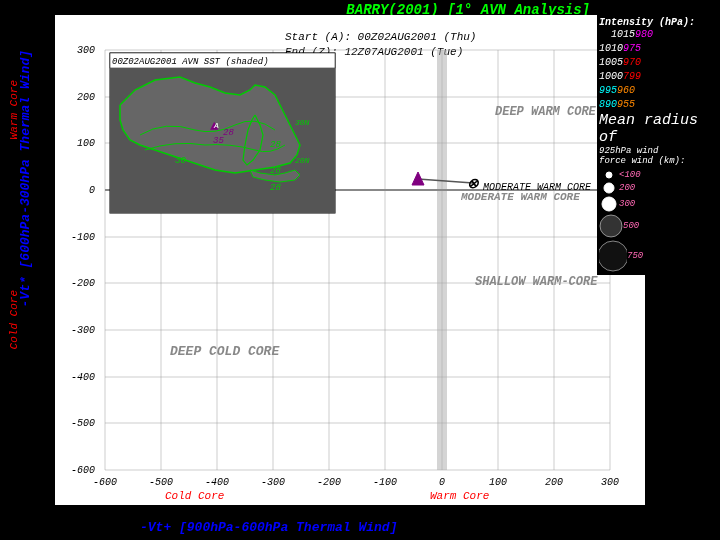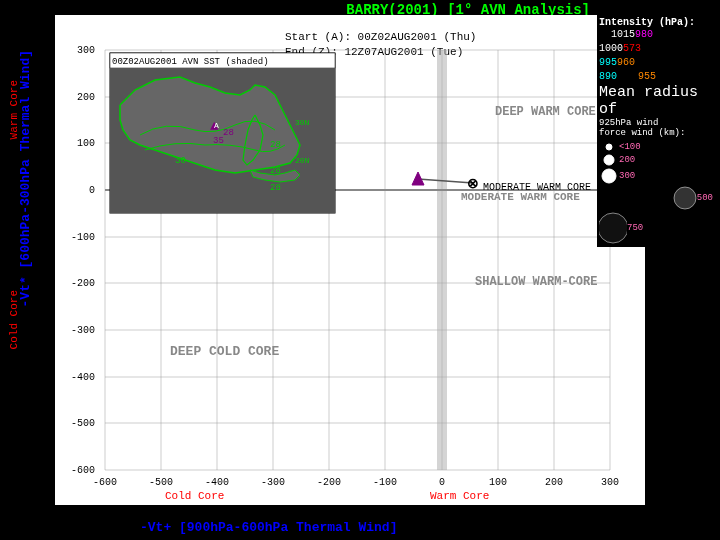--- a/index.html
+++ b/index.html
@@ -9,20 +9,21 @@
       background: #000;
       font-family: 'Courier New', monospace;
       overflow: hidden;
       position: relative;
     }
     #main-container {
       width: 720px;
       height: 540px;
       background: #000;
       position: relative;
+      font-style: italic;
     }
     
     #title {
       position: absolute;
       top: 2px;
       right: 130px;
       color: #0f0;
       font-size: 14px;
       font-weight: bold;
       font-family: 'Courier New', monospace;
@@ -243,30 +244,38 @@
   <div id="x-cold-label">Cold Core</div>
   <div id="x-warm-label">Warm Core</div>
 
   <div id="legend">
     <div class="legend-title">Intensity (hPa):</div>
     <div class="legend-row">
       <span style="color:#ffffff;font-size:10px;margin-left:12px;">1015 </span>
       <span style="color:#ff00ff;font-size:10px;">980</span>
     </div>
     <div class="legend-row">
+      <span style="color:#ffffff;font-size:10px;">1010 </span>
+      <span style="color:#ff00ff;font-size:10px;">975</span>
+    </div>
+    <div class="legend-row">
+      <span style="color:#ffffff;font-size:10px;">1005 </span>
+      <span style="color:#ff0000;font-size:10px;">970</span>
+    </div>
+    <div class="legend-row">
       <span style="color:#ffffff;font-size:10px;">1000 </span>
-      <span style="color:#ff0000;font-size:10px;">573</span>
+      <span style="color:#ff0000;font-size:10px;">799</span>
     </div>
     <div class="legend-row">
       <span style="color:#00ffff;font-size:10px;"> 995 </span>
       <span style="color:#ff8800;font-size:10px;">960</span>
     </div>
     <div class="legend-row">
       <span style="color:#00ffff;font-size:10px;"> 890 </span>
-      <span style="color:#ff8800;font-size:10px;margin-left:21px;">955</span>
+      <span style="color:#ff8800;font-size:10px;">955</span>
     </div>
     <div style="margin-top:0;color:#fff;font-size:15px;">Mean radius of</div>
     <div style="color:#fff;font-size:9px;">925hPa wind</div>
     <div style="color:#fff;font-size:9px;">force wind (km):</div>
 
     <div style="display:flex;align-items:center;margin-top:3px;">
       <svg width="20" height="12">
           <circle cx="10" cy="6" r="3" fill="white" stroke="white"></circle>
         </svg>
       <span style="color:#ff69b4;font-size:9px;">&lt;100</span>
@@ -276,21 +285,21 @@
           <circle cx="10" cy="7" r="5" fill="white" stroke="white"></circle>
         </svg>
       <span style="color:#ff69b4;font-size:9px;">200</span>
     </div>
     <div style="display:flex;align-items:center;">
       <svg width="20" height="18">
           <circle cx="10" cy="9" r="7" fill="white" stroke="white"></circle>
         </svg>
       <span style="color:#ff69b4;font-size:9px;">300</span>
     </div>
-    <div style="display:flex;align-items:center;justify-content:flex-end;">
+    <div style="display:flex;align-items:center;">
       <svg width="24" height="26">
           <circle cx="12" cy="13" r="11" fill="#333" stroke="white" stroke-width="0.5"></circle>
         </svg>
       <span style="color:#ff69b4;font-size:9px;">500</span>
     </div>
     <div style="display:flex;align-items:center;">
       <svg width="28" height="34">
           <circle cx="14" cy="17" r="15" fill="#111" stroke="white" stroke-width="0.5"></circle>
         </svg>
       <span style="color:#ff69b4;font-size:9px;">750</span>

